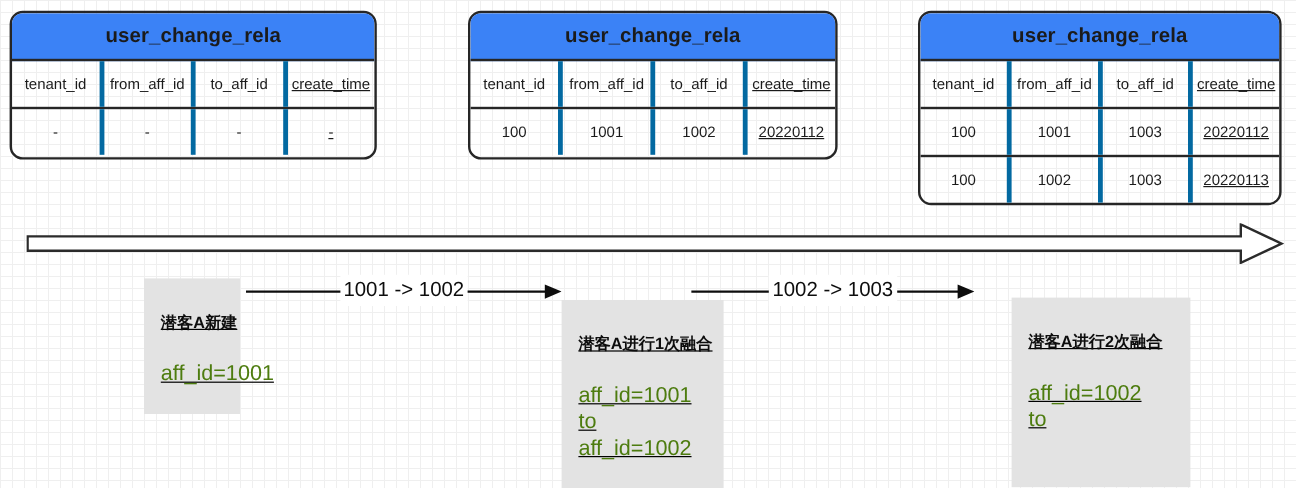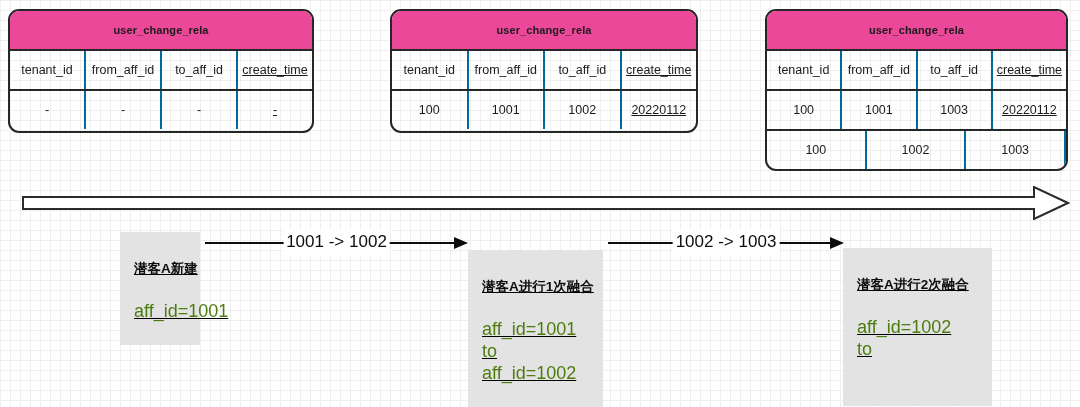--- a/index.html
+++ b/index.html
@@ -26,38 +26,38 @@
     border:2px solid #262626;
     border-radius:11px;
     background:transparent;
     box-sizing:border-box;
     overflow:hidden;
   }
   .tbl-title{
     height:38px;line-height:38px;
     text-align:center;
     font-weight:bold;
-    font-size:11px;
+    font-size:17px;
     color:#1b1b1b;
     border-bottom:2px solid #262626;
-    background:#ec4899;
+    background:#3b82f6;
     letter-spacing:.1px;
   }
   .tbl-row{
     display:flex;
     height:38px;
     border-bottom:2px solid #262626;
   }
   .tbl-row.last{border-bottom:none;}
   .cell{
     flex:1 1 0;
     display:flex;align-items:center;justify-content:center;
     font-size:12.5px;
     color:#1b1b1b;
-    border-right:2px solid #0369a1;
+    border-right:4px solid #0369a1;
     box-sizing:border-box;
     background:transparent;
     white-space:nowrap;
   }
   .cell.last{border-right:none;text-decoration:underline;}
   .cell.hdr{font-size:12.5px;color:#1b1b1b;}
 
   
   .timeline{position:absolute;left:22px;top:186px;width:1048px;height:34px;}
 
@@ -145,20 +145,21 @@
     <div class="tbl-row">
       <div class="cell">100</div>
       <div class="cell">1001</div>
       <div class="cell">1003</div>
       <div class="cell last">20220112</div>
     </div>
     <div class="tbl-row last">
       <div class="cell">100</div>
       <div class="cell">1002</div>
       <div class="cell">1003</div>
+      <div class="cell last">20220113</div>
     </div>
   </div>
 
   <div class="timeline">
     <svg width="1048" height="34" viewBox="0 0 1048 34">
       <polygon points="1,11 1012,11 1012,1 1046,17 1012,33 1012,23 1,23" fill="#ffffff" stroke="#2b2b2b" stroke-width="2" stroke-linejoin="miter"></polygon>
     </svg>
   </div>
 
   <div class="pbox" style="left:120px;top:232px;width:80px;height:113px;padding-top:28px;">
@@ -174,21 +175,21 @@
     <span class="lbl" style="background:#ffffff;">1001 -&gt; 1002</span>
   </div>
 
   <div class="pbox" style="left:468px;top:250px;width:135px;height:158px;padding-top:28px;">
     <div class="ttl">潜客A进行1次融合</div>
     <div class="ln">aff_id=1001</div>
     <div class="ln">to</div>
     <div class="ln">aff_id=1002</div>
   </div>
 
-  <div class="conn" style="left:608px;top:230px;width:236px;text-align:right;">
+  <div class="conn" style="left:576px;top:230px;width:236px;text-align:right;">
     <svg width="236" height="26" viewBox="0 0 236 26">
       <line x1="0" y1="13" x2="224" y2="13" stroke="#0d0d0d" stroke-width="2"></line>
       <polygon points="236,13 222,7 222,19" fill="#0d0d0d"></polygon>
     </svg>
     <span class="lbl" style="background:#ffffff;">1002 -&gt; 1003</span>
   </div>
 
   <div class="pbox" style="left:843px;top:248px;width:149px;height:158px;padding-top:28px;">
     <div class="ttl">潜客A进行2次融合</div>
     <div class="ln">aff_id=1002</div>

